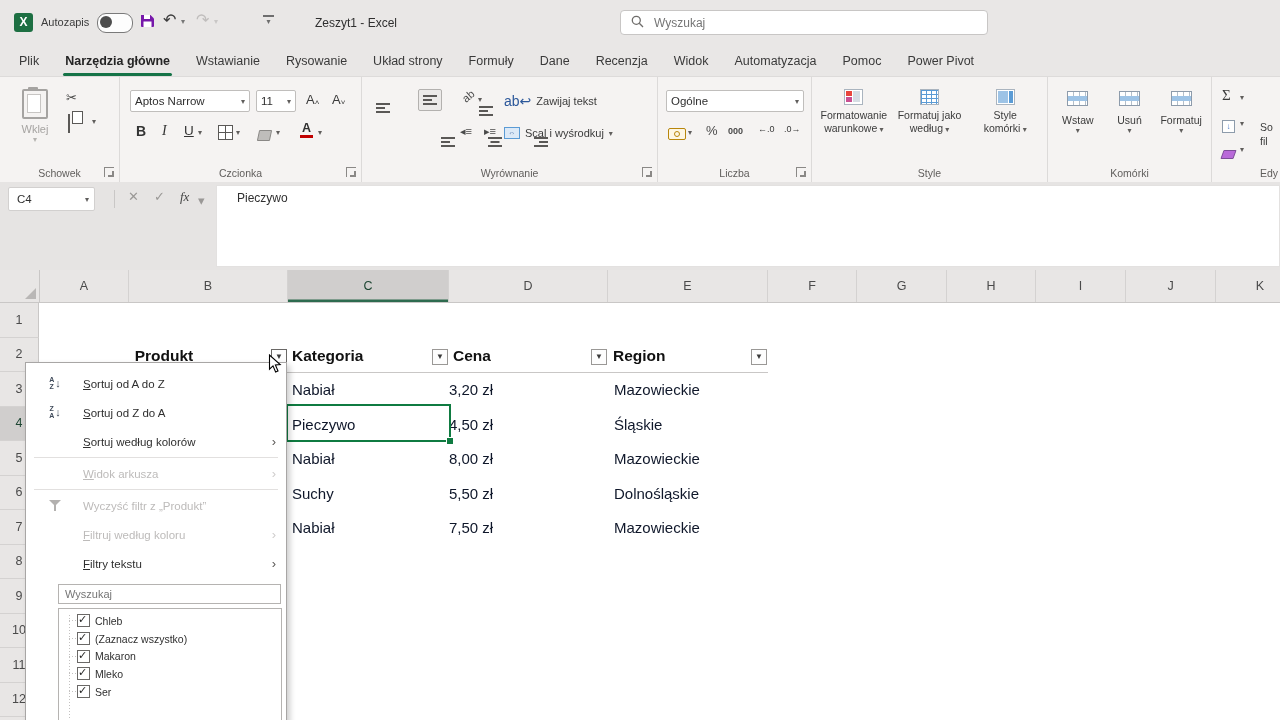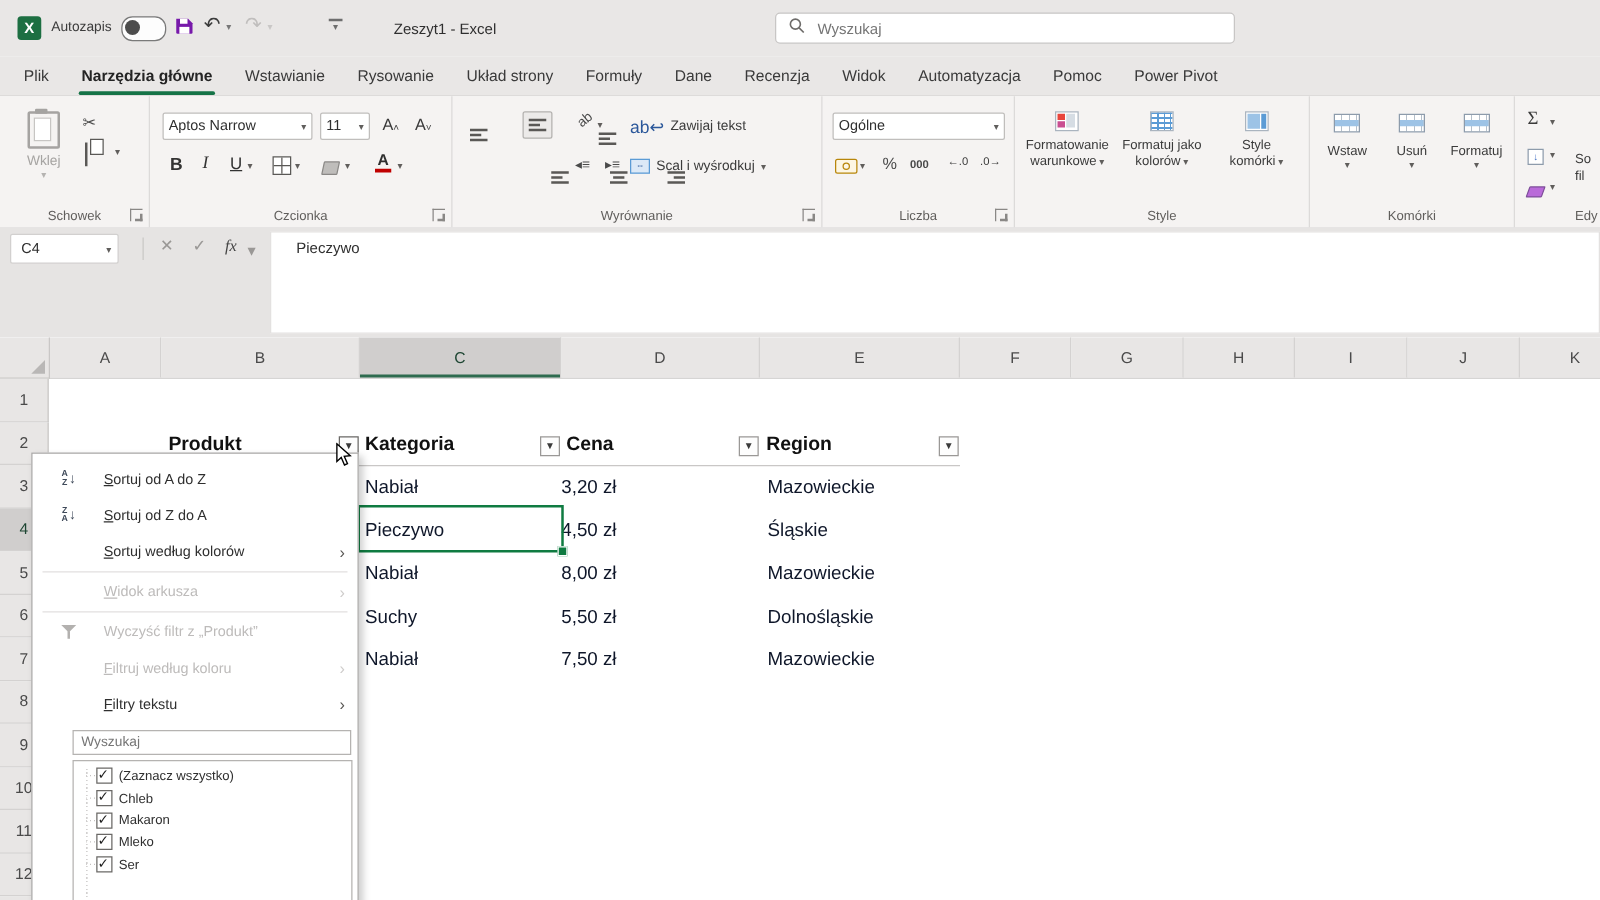--- a/index.html
+++ b/index.html
@@ -343,21 +343,21 @@
     <div class="rgroup" style="width:236px;">
       <div style="display:flex;justify-content:space-around;padding:12px 4px 0 4px;">
 
           <div style="text-align:center;width:76px;">
             <span style="display:inline-block;" class="ico-cf"></span>
             <div class="two-line"><span>Formatowanie</span><br><span class="l2">warunkowe</span></div>
           </div>
 
           <div style="text-align:center;width:76px;">
             <span style="display:inline-block;" class="ico-fat"></span>
-            <div class="two-line"><span>Formatuj jako</span><br><span class="l2">kolorów</span></div>
+            <div class="two-line"><span>Formatuj jako</span><br><span class="l2">według</span></div>
           </div>
 
           <div style="text-align:center;width:76px;">
             <span style="display:inline-block;" class="ico-cs"></span>
             <div class="two-line"><span>Style</span><br><span class="l2">komórki</span></div>
           </div>
 
       </div>
       <div class="rgroup-label">Style</div>
     </div>
@@ -607,26 +607,26 @@
     <div class="fm-item">
       <span class="fm-label accel">Filtry tekstu</span>
       <span class="fm-arrow">›</span>
     </div>
     <input id="fm-search" readonly="" placeholder="Wyszukaj" style="">
     <div id="fm-list">
       <div class="tree"></div>
 
         <div class="cbrow">
           <span class="cb checked"></span>
-          <span>(Zaznacz wszystko)</span>
+          <span>Chleb</span>
         </div>
 
         <div class="cbrow">
           <span class="cb checked"></span>
-          <span>Chleb</span>
+          <span>(Zaznacz wszystko)</span>
         </div>
 
         <div class="cbrow">
           <span class="cb checked"></span>
           <span>Makaron</span>
         </div>
 
 
         <div class="cbrow">
           <span class="cb checked"></span>

